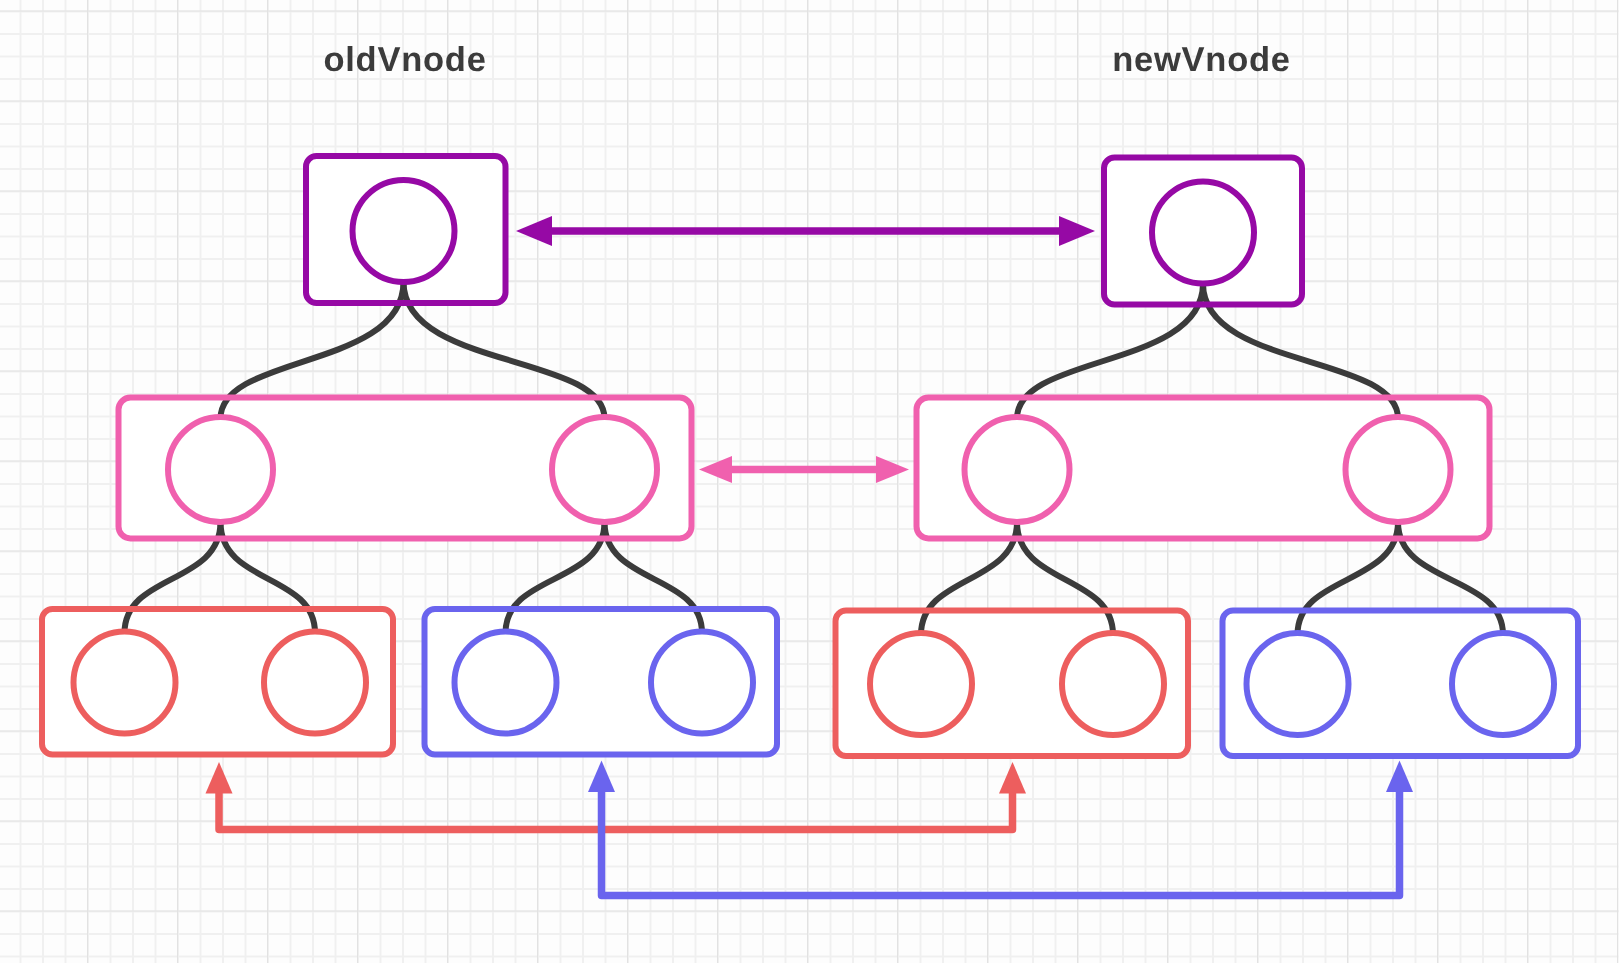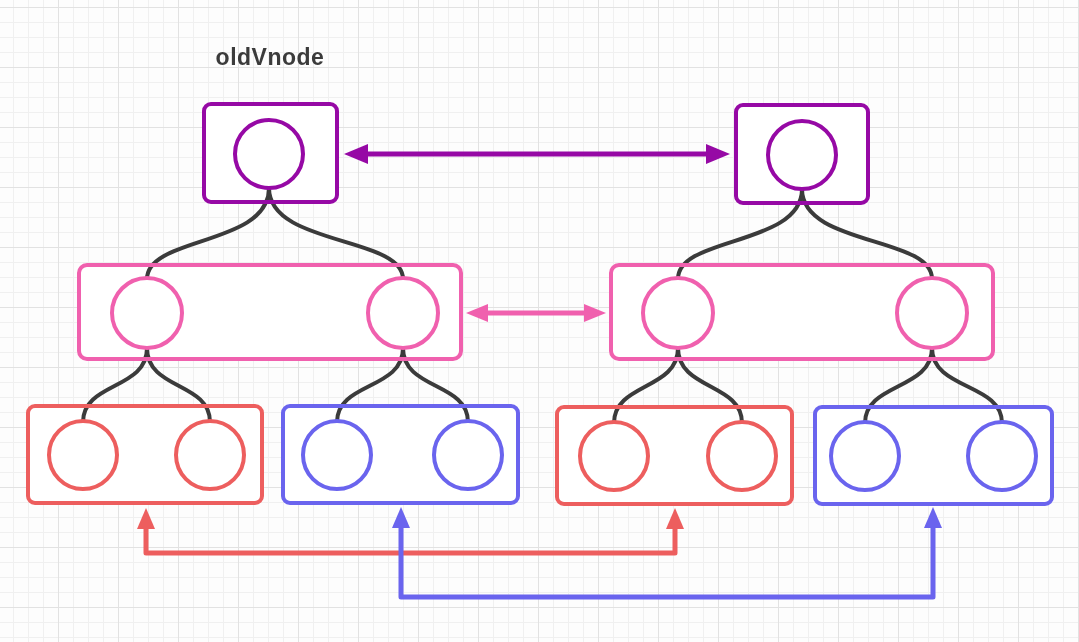--- a/index.html
+++ b/index.html
@@ -12,21 +12,21 @@
       linear-gradient(var(--grid_major,#e2e2e2) 1px, transparent 1px),
       linear-gradient(90deg, var(--grid_major,#e2e2e2) 1px, transparent 1px),
       linear-gradient(var(--grid_minor,#f0f0f0) 1px, transparent 1px),
       linear-gradient(90deg, var(--grid_minor,#f0f0f0) 1px, transparent 1px);
     background-size:60px 60px,60px 60px,15px 15px,15px 15px;
     background-position:-2px 7px,-2px 7px,-2px 7px,-2px 7px;
     font-family:"Liberation Sans", sans-serif;
   }
   .tree-label{
     position:absolute;
-    top:44px;
+    top:26px;
     text-align:center;
     font-size:23px;
     font-weight:bold;
     color:var(--text,#3b3b3b);
     letter-spacing:0.5px;
   }
   .tree-label.old{left:202px;width:136px;}
   .tree-label.new{left:733px;width:136px;}
   svg{position:absolute;left:0;top:0;}
   .boxfill{fill:#ffffff;stroke:none;}
@@ -42,20 +42,21 @@
   .blue-s{stroke:var(--grandchild_blue,#6a64ee);}
   .blue-f{fill:var(--grandchild_blue,#6a64ee);}
   .arrowline{fill:none;stroke-width:5;stroke-linecap:round;stroke-linejoin:round;}
 </style>
 </head>
 <body>
 
 <div class="canvas">
 
   <div class="tree-label old">oldVnode</div>
+  <div class="tree-label new">newVnode</div>
 
   <svg width="1079" height="642" viewBox="0 0 1079 642">
 
     <g>
       <rect class="boxfill" x="204" y="104" width="133" height="98" rx="7"></rect>
       <rect class="boxfill" x="736" y="105" width="132" height="98" rx="7"></rect>
       <rect class="boxfill" x="79" y="265" width="382" height="94" rx="8"></rect>
       <rect class="boxfill" x="611" y="265" width="382" height="94" rx="8"></rect>
       <rect class="boxfill" x="28" y="406" width="234" height="97" rx="7"></rect>
       <rect class="boxfill" x="283" y="406" width="235" height="97" rx="7"></rect>

